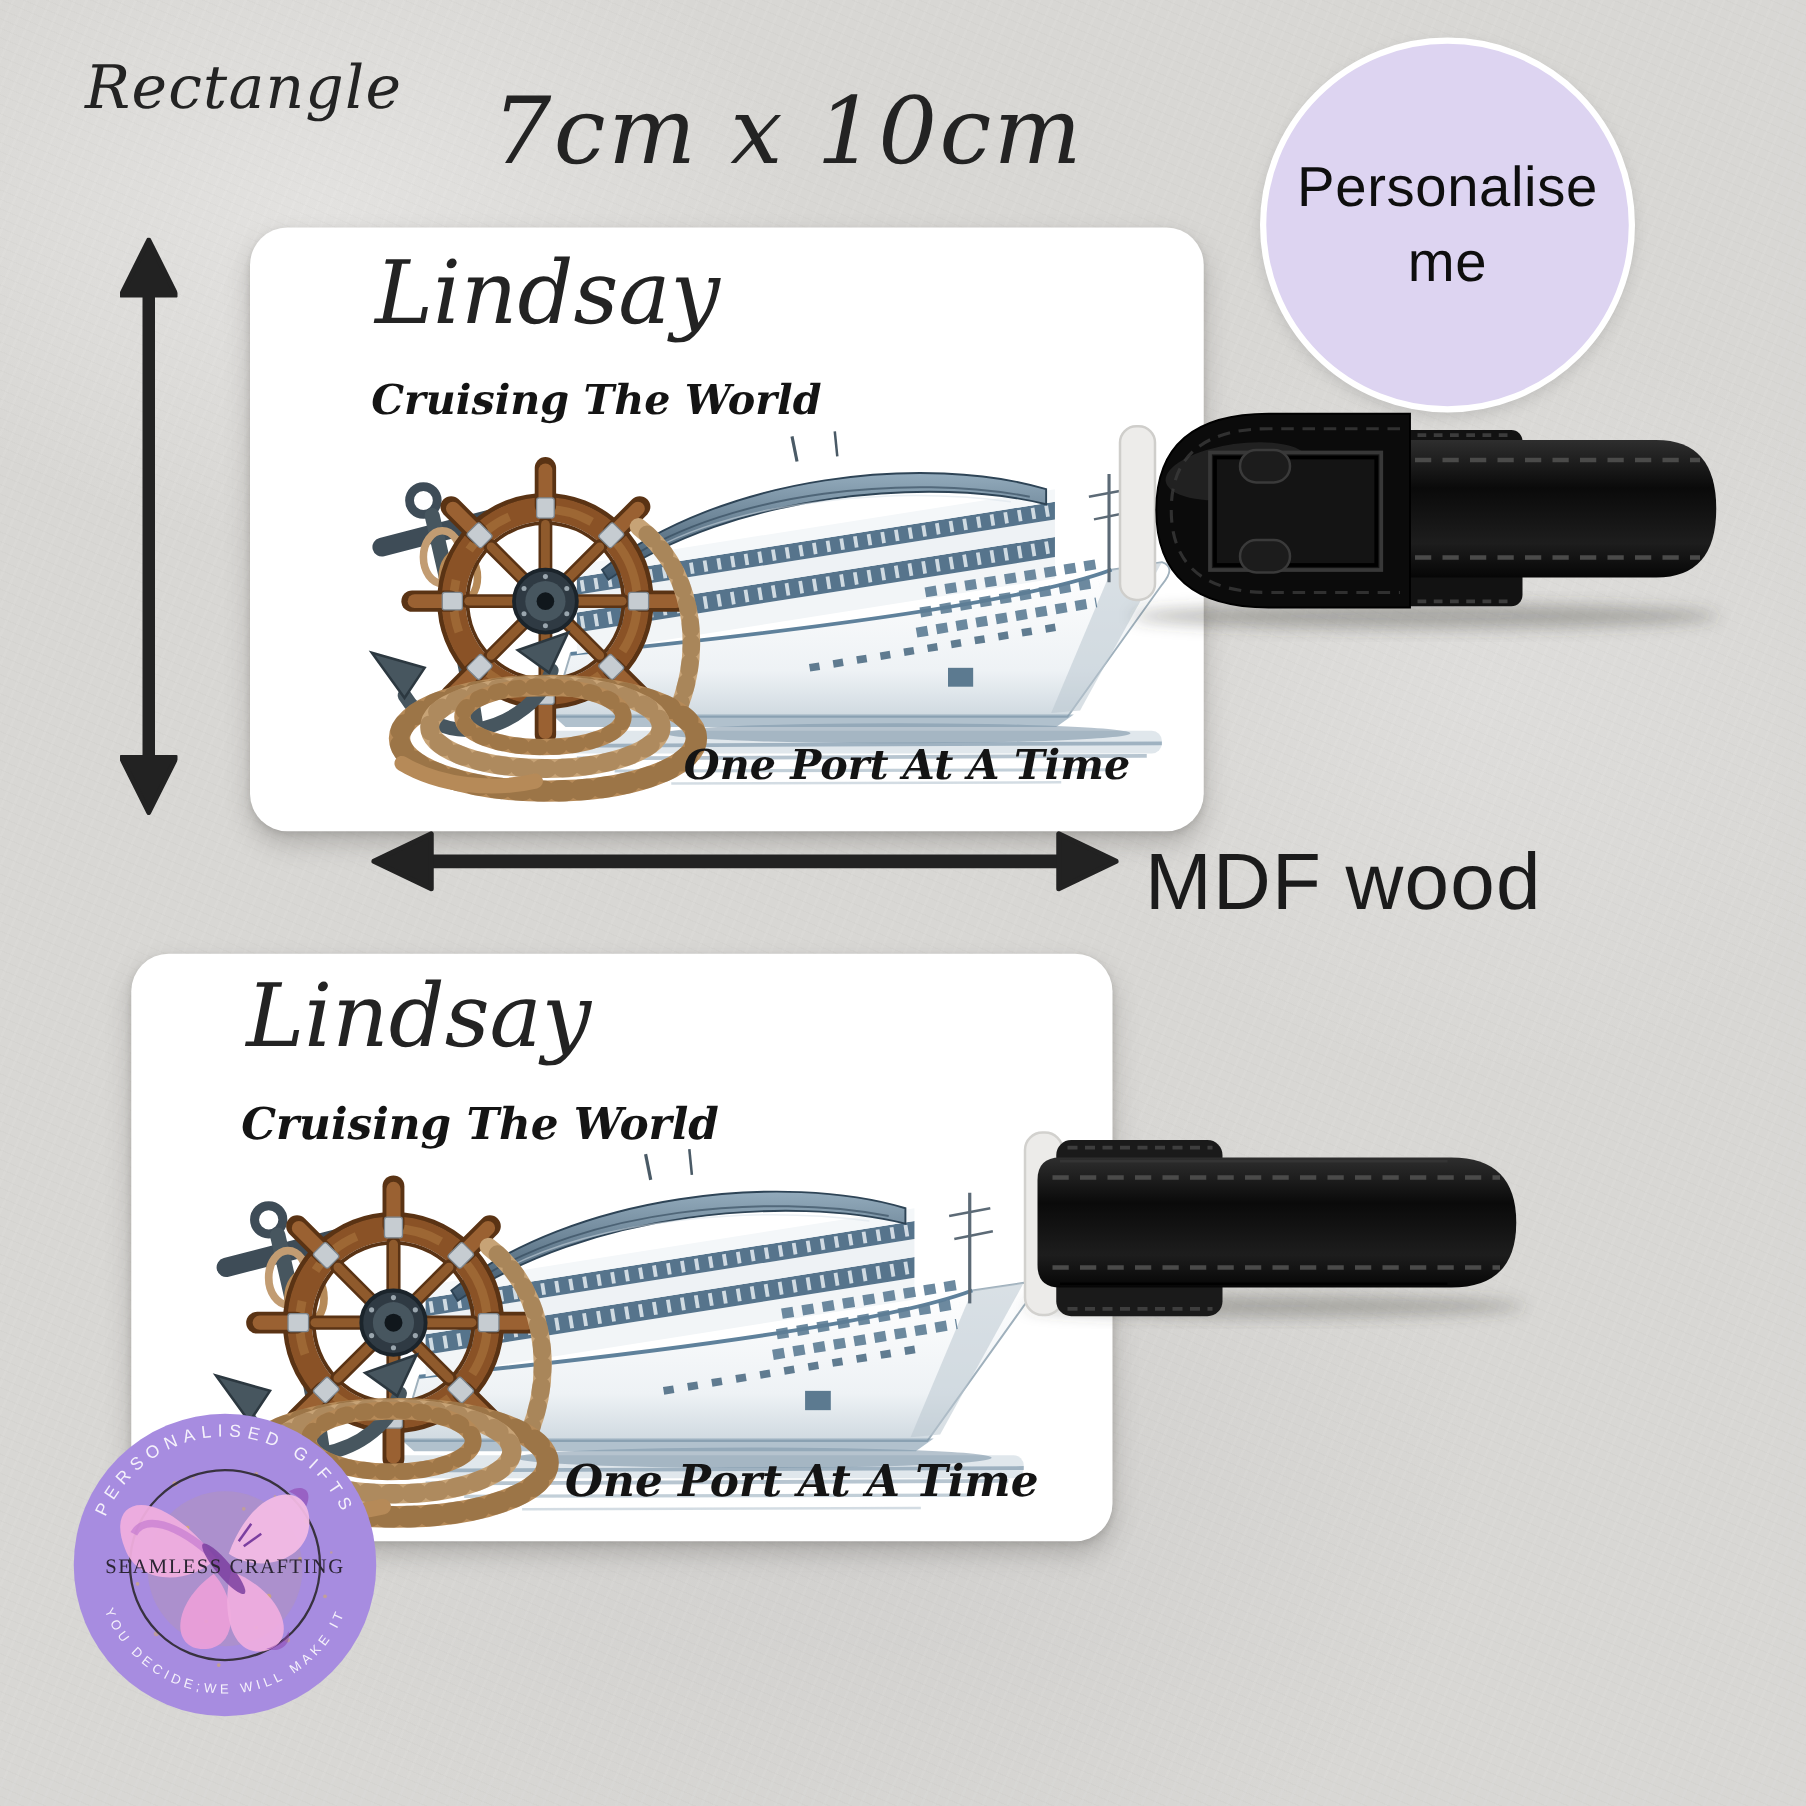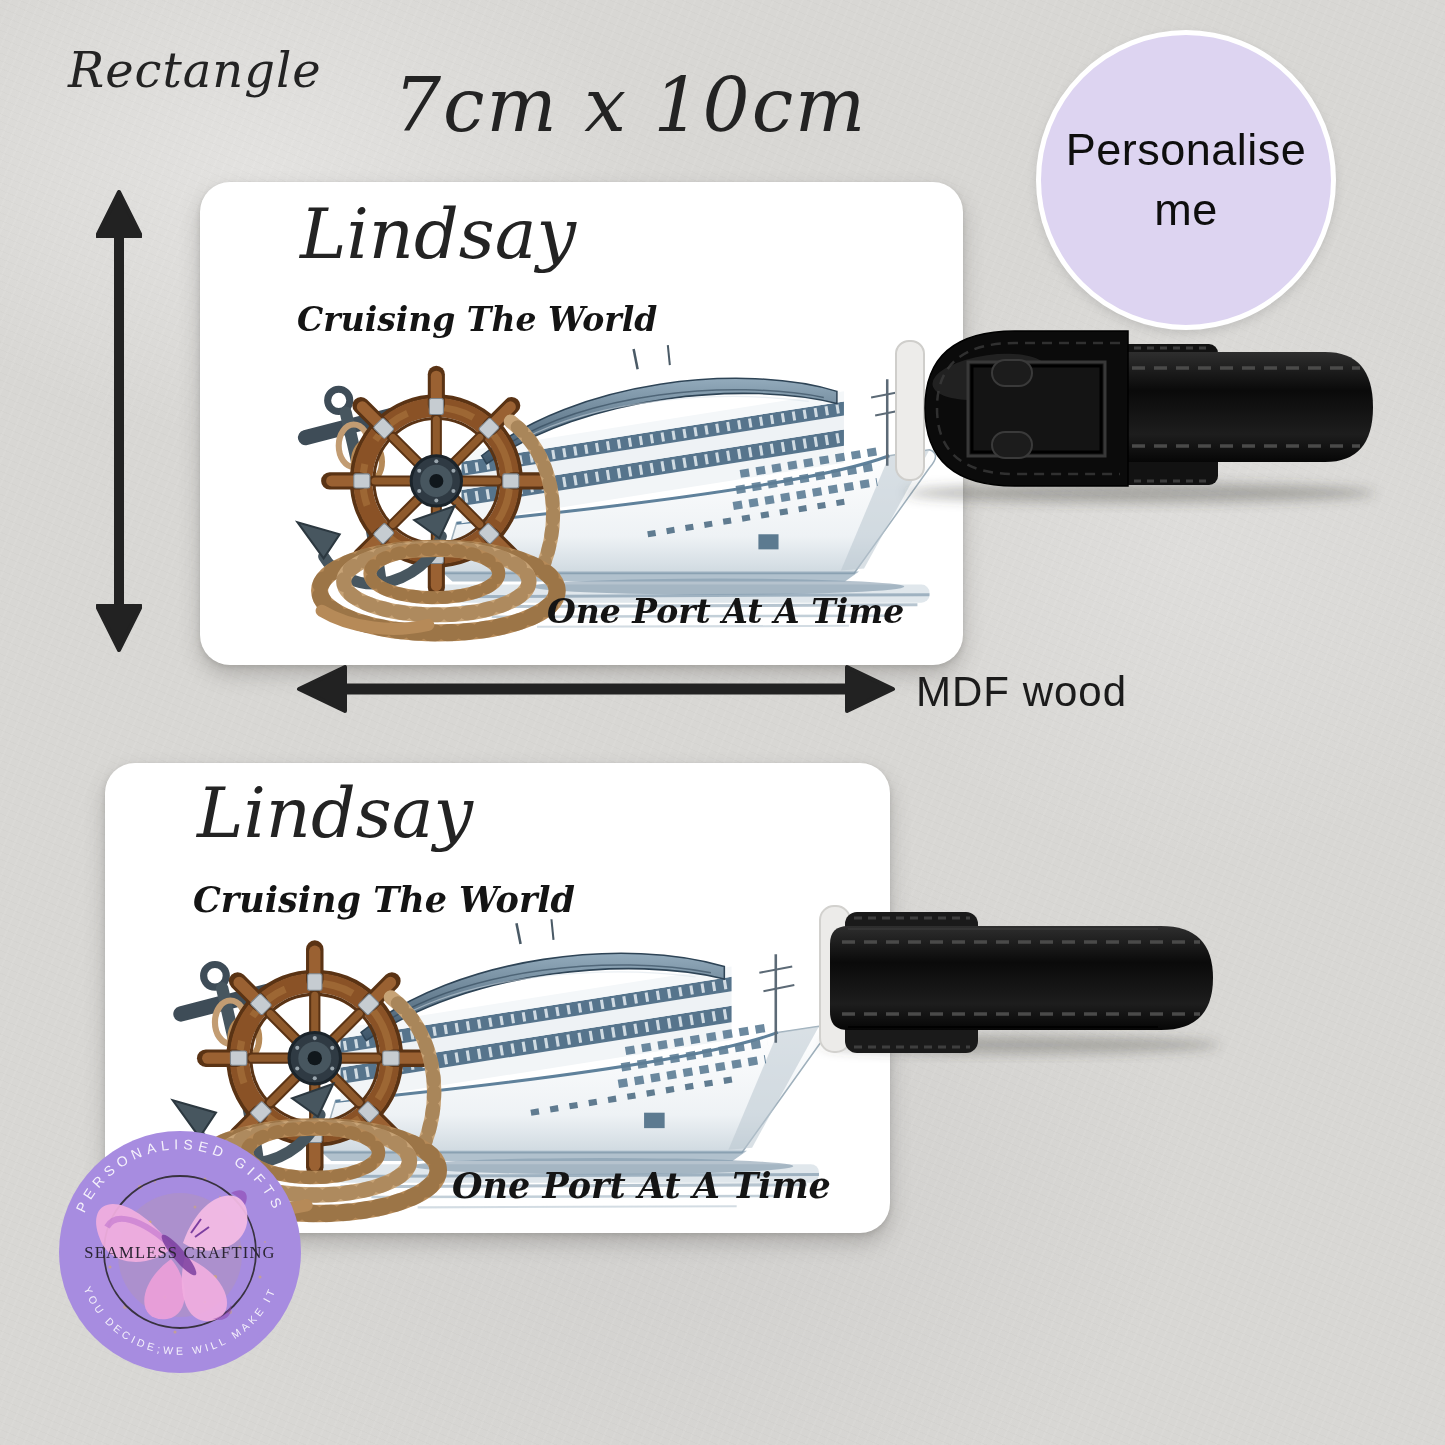--- a/index.html
+++ b/index.html
@@ -12,23 +12,23 @@
       #d8d7d4;}
   .scene::before{content:"";position:absolute;inset:0;pointer-events:none;opacity:.55;
     background:
       repeating-linear-gradient(113deg, rgba(255,255,255,.09) 0 2px, rgba(255,255,255,0) 2px 9px),
       repeating-linear-gradient(23deg, rgba(120,118,114,.05) 0 1px, rgba(120,118,114,0) 1px 7px);}
   .script{font-family:"DejaVu Serif","Liberation Serif",serif;font-style:italic;color:#232323;}
   .brush{font-family:"DejaVu Serif","Liberation Serif",serif;font-style:italic;font-weight:bold;color:#141414;}
 
   .label-shape{position:absolute;left:68px;top:42px;font-size:48px;letter-spacing:1px;}
   .label-dimensions{position:absolute;left:394px;top:62px;font-size:74px;letter-spacing:2px;}
-  .label-material{position:absolute;left:916px;top:668px;font-size:42px;color:#1b1b1b;letter-spacing:1px;}
-
-  .badge{position:absolute;left:1036px;top:30px;width:300px;height:300px;border-radius:50%;
+  .label-material{position:absolute;left:916px;top:668px;font-size:64px;color:#1b1b1b;letter-spacing:1px;}
+
+  .badge{position:absolute;left:1008px;top:30px;width:300px;height:300px;border-radius:50%;
     background:#ddd4f1;border:5px solid #ffffff;box-sizing:border-box;
     display:flex;flex-direction:column;align-items:center;justify-content:center;
     box-shadow:0 4px 10px rgba(90,88,86,.18);}
   .badge span{font-size:45px;color:#0e0e0e;line-height:60px;letter-spacing:.5px;}
 
   .tag{position:absolute;background:#ffffff;border-radius:30px;
     box-shadow:0 10px 20px rgba(88,86,82,.30), 0 2px 5px rgba(88,86,82,.18);margin-top:15px;}
   .tag1{left:200px;top:167px;width:763px;height:483px;}
   .tag2{left:105px;top:748px;width:785px;height:470px;}
   .tag-name{position:absolute;font-size:70px;line-height:1.1;}

